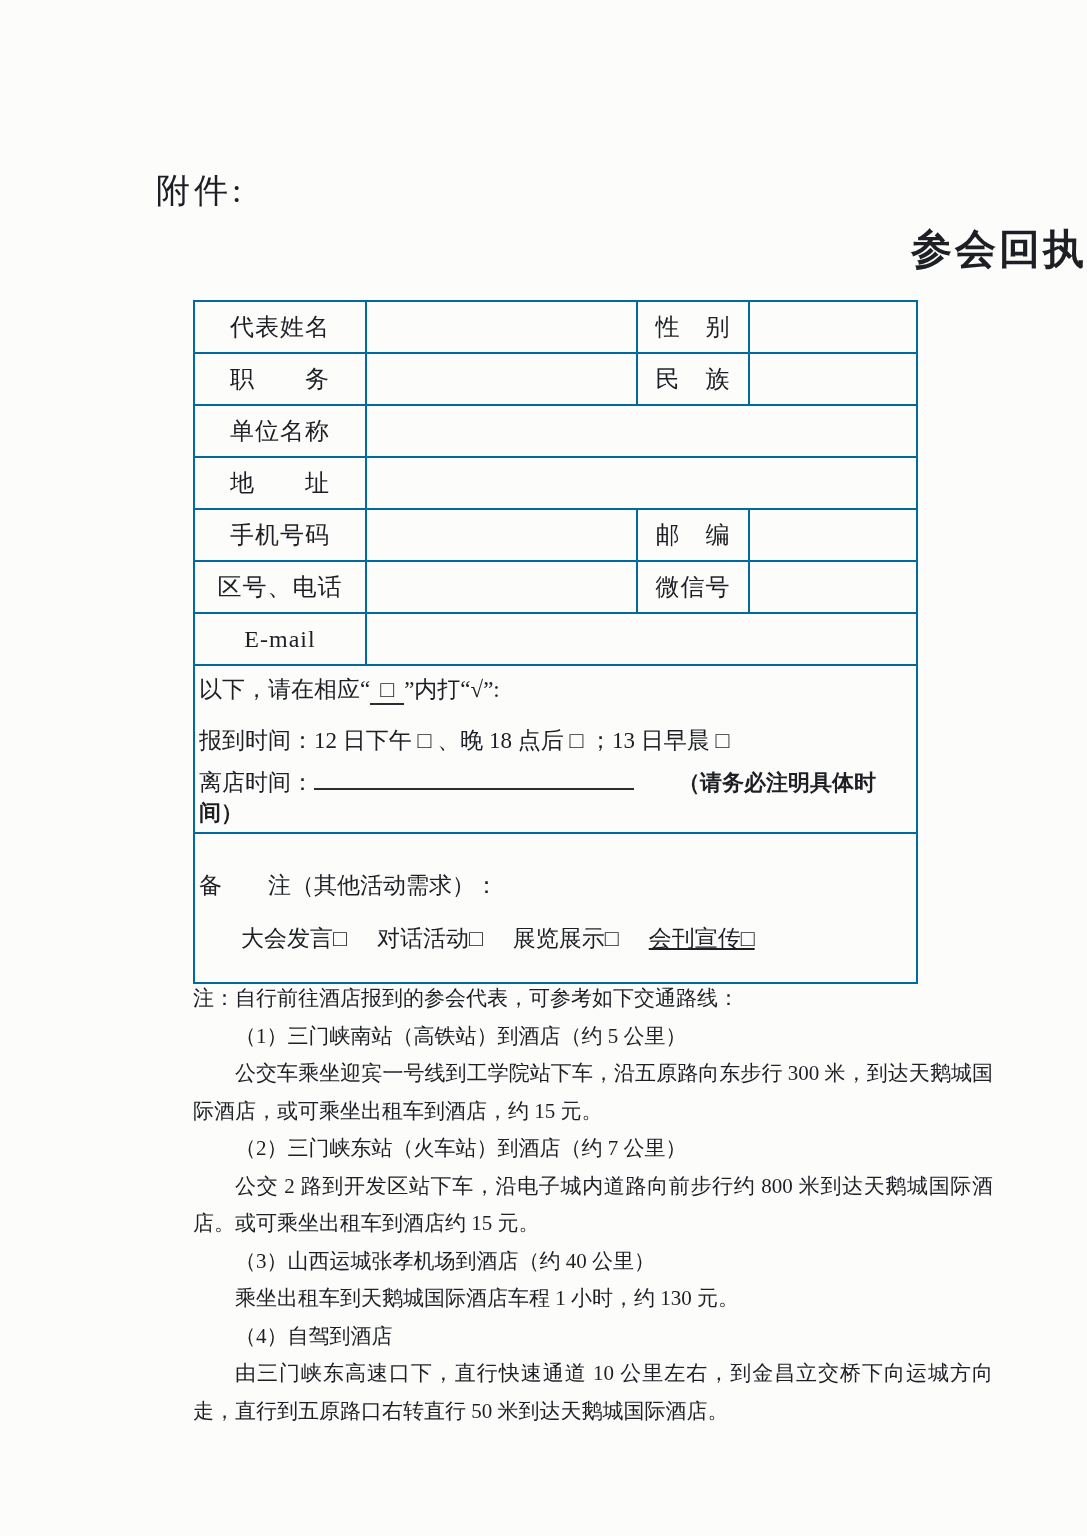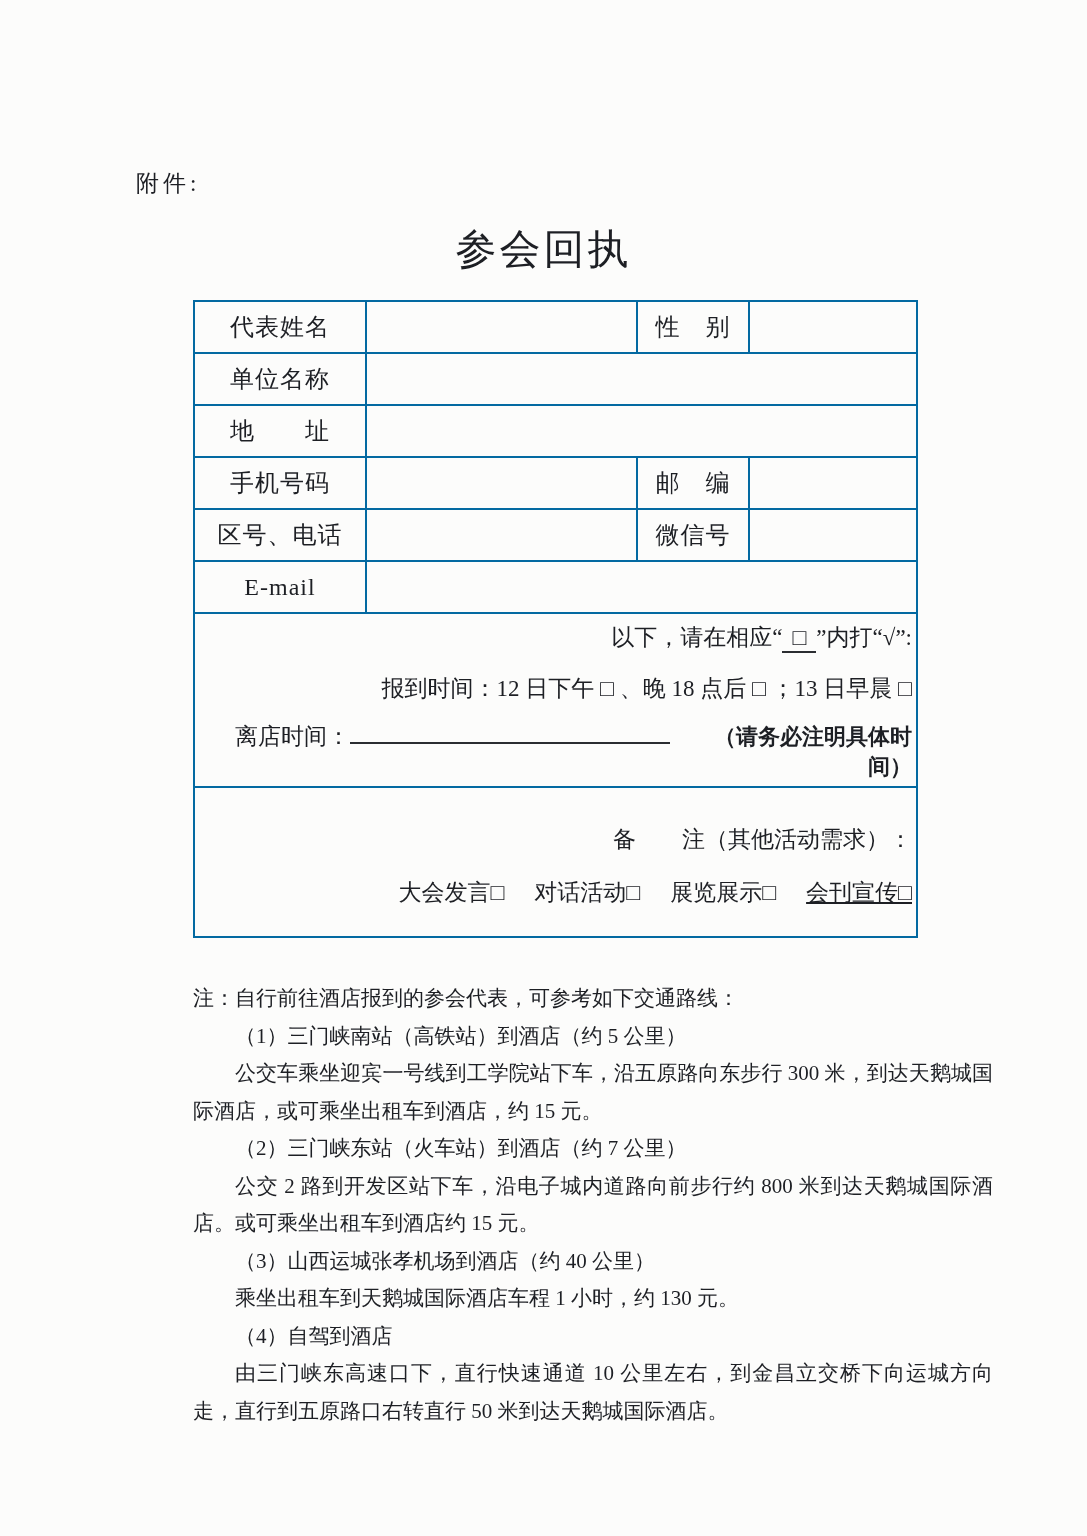--- a/index.html
+++ b/index.html
@@ -11,33 +11,33 @@
     position: relative;
     width: 1087px;
     height: 1536px;
     background: #fcfcfb;
     font-family: "Liberation Serif", "DejaVu Serif", serif;
     color: #1d1f24;
     overflow: hidden;
   }
   .attachment {
     position: absolute;
-    left: 136px;
+    left: 156px;
     top: 168px;
-    font-size: 23px;
+    font-size: 34px;
     letter-spacing: 4px;
   }
   .doc-title {
     position: absolute;
     left: 0;
     right: 0;
     top: 222px;
-    text-align: center;
+    text-align: right;
     font-size: 41px;
-    font-weight: normal;
+    font-weight: bold;
     letter-spacing: 3px;
   }
   table.form-table {
     position: absolute;
     left: 193px;
     top: 300px;
     width: 723px;
     border-collapse: collapse;
     table-layout: fixed;
   }
@@ -52,31 +52,30 @@
   td.lab {
     text-align: center;
     letter-spacing: 1px;
   }
   td.val {
     background: transparent;
   }
   td.section {
     vertical-align: top;
     padding: 10px 16px 0 16px;
-    text-align: right;
   }
   td.section-check { height: 150px; }
   td.section-remarks { height: 140px; }
   .line {
     margin: 0;
     font-size: 23px;
   }
   .instr-line { margin-top: 4px; }
   .checkin-line { margin-top: 20px; }
-  .checkout-line { margin-top: 14px; }
+  .checkout-line { margin-top: 8px; }
   .box-underline {
     display: inline-block;
     border-bottom: 2px solid #2b2d31;
     padding: 0 10px;
     line-height: 26px;
   }
   .blank-underline {
     display: inline-block;
     width: 320px;
     height: 24px;
@@ -123,20 +122,26 @@
       <col style="width:168px">
     </colgroup>
     <tbody>
       <tr class="field-row">
         <td class="lab">代表姓名</td>
         <td class="val"></td>
         <td class="lab">性　别</td>
         <td class="val"></td>
       </tr>
       <tr class="field-row">
+        <td class="lab">职　　务</td>
+        <td class="val"></td>
+        <td class="lab">民　族</td>
+        <td class="val"></td>
+      </tr>
+      <tr class="field-row">
         <td class="lab">单位名称</td>
         <td class="val" colspan="3"></td>
       </tr>
       <tr class="field-row">
         <td class="lab">地　　址</td>
         <td class="val" colspan="3"></td>
       </tr>
       <tr class="field-row">
         <td class="lab">手机号码</td>
         <td class="val"></td>

